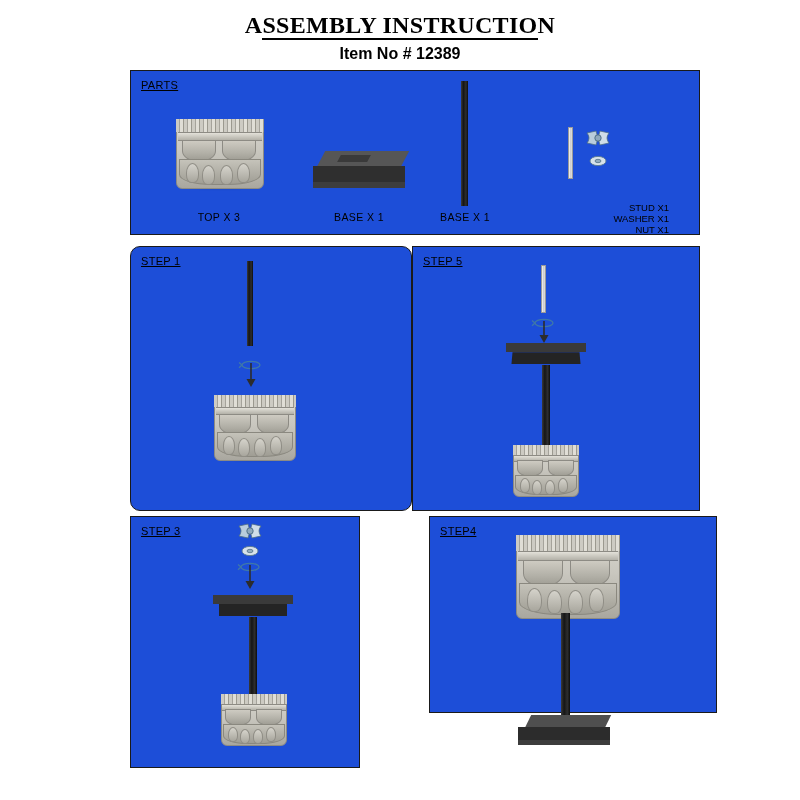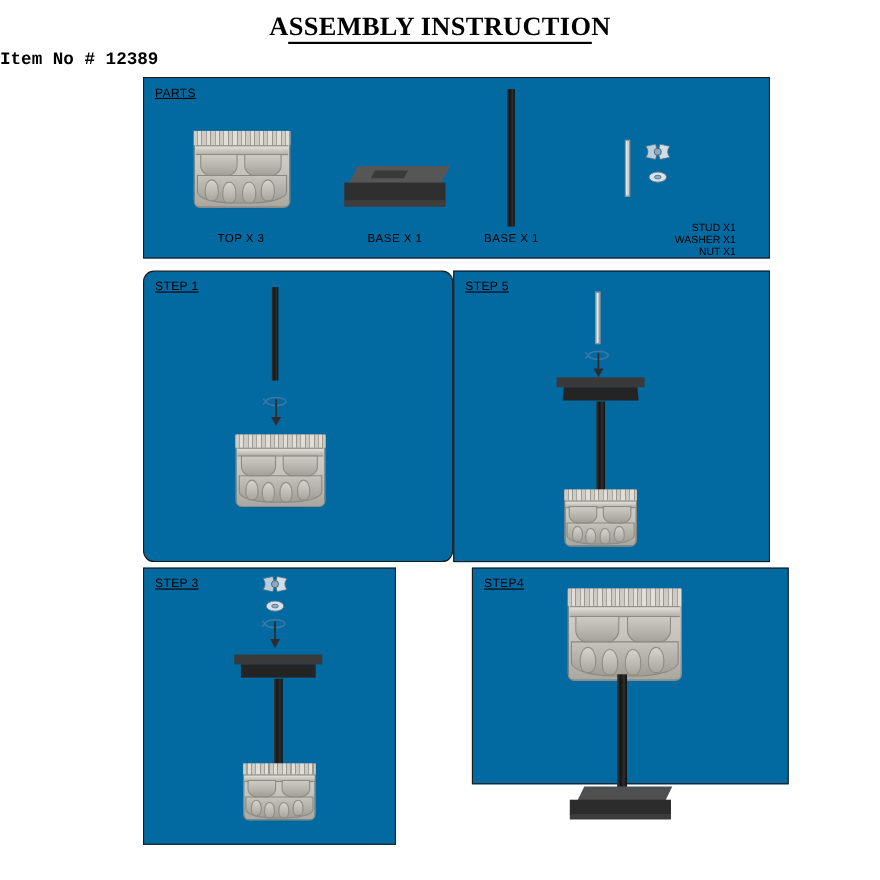--- a/index.html
+++ b/index.html
@@ -36,31 +36,32 @@
     left: 262px;
     top: 38px;
     width: 276px;
     height: 2px;
     background: #000;
   }
   .subtitle {
     position: absolute;
     left: 0; right: 0;
     top: 45px;
-    font-family: Liberation Mono, monospace;
+    text-align: center;
+    font-family: Liberation Sans, sans-serif;
     font-weight: bold;
     font-size: 16px;
   }
 
   
   .panel {
     position: absolute;
     border: 1px solid #1a1a1a;
     box-sizing: border-box;
-    background: #0369a1;
+    background: #1d4ed8;
   }
   .panel-label {
     position: absolute;
     left: 10px;
     top: 8px;
     font-size: 11px;
     font-family: "Liberation Sans", sans-serif;
     text-decoration: underline;
     letter-spacing: 0.3px;
   }

